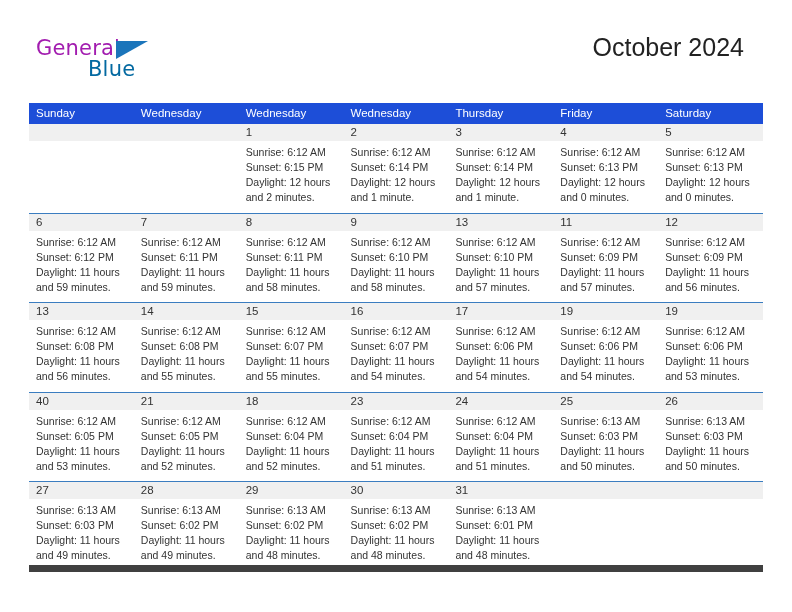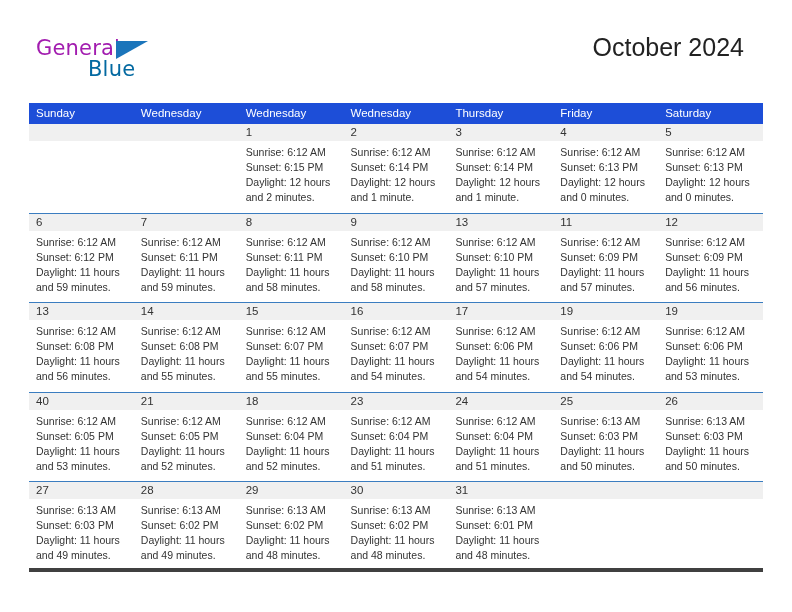--- a/index.html
+++ b/index.html
@@ -112,21 +112,21 @@
     font-family: "Liberation Sans", sans-serif;
   }
 
   .week-row {
     display: flex;
     height: 89.5px;
     border-bottom: 1px solid #3b7dc0;
     box-sizing: border-box;
   }
   .week-row:last-child {
-    border-bottom: 4px solid #404040;
+    border-bottom: 7px solid #404040;
   }
   .day-cell {
     flex: 1 1 0;
     position: relative;
     box-sizing: border-box;
     overflow: hidden;
   }
   .day-number-band {
     height: 17px;
     background: #f0f0f0;

